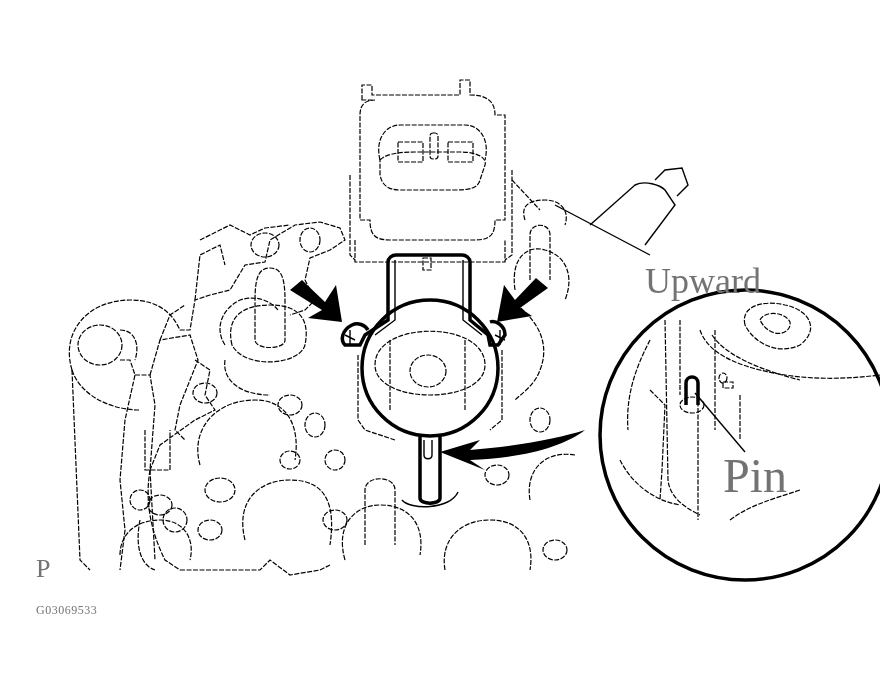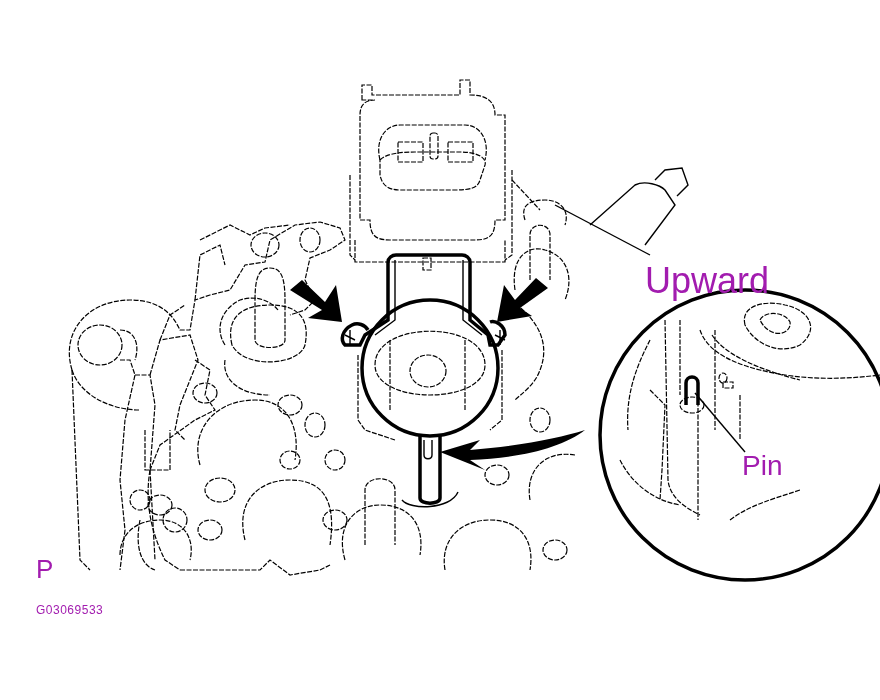--- a/index.html
+++ b/index.html
@@ -1,20 +1,20 @@
 <!DOCTYPE html>
 <html><head>
   <meta charset="utf-8">
   <style>
     html, body { margin: 0; padding: 0; background: #ffffff; }
     body { width: 880px; height: 700px; overflow: hidden; position: relative; font-family: "Liberation Sans", sans-serif; }
     #figure { position: absolute; left: 0; top: 0; width: 880px; height: 700px; }
-    .lbl { position: absolute; color: #a21caf; font-family: Liberation Sans, sans-serif; line-height: 1; white-space: nowrap; }
+    .lbl { position: absolute; color: #737373; font-family: Liberation Serif, serif; line-height: 1; white-space: nowrap; }
     #lbl-upward { left: 645px; top: 263px; font-size: 36px; }
-    #lbl-pin { left: 723px; top: 452px; font-size: 28px; margin-left: 19px; }
+    #lbl-pin { left: 723px; top: 452px; font-size: 48px; }
     #lbl-view { left: 36px; top: 556px; font-size: 26px; }
     #lbl-code { left: 36px; top: 604px; font-size: 12px; letter-spacing: 0.5px; }
     svg .ln { fill: none; stroke: #000; stroke-width: 1.4; }
     svg .dl { fill: none; stroke: #000; stroke-width: 1.2; stroke-dasharray: 5 1.5; }
     svg .th { fill: none; stroke: #000; stroke-width: 3.5; }
     svg .fill { fill: #000; stroke: none; }
     svg .wht { fill: #fff; }
   </style>
 </head>
 <body>

